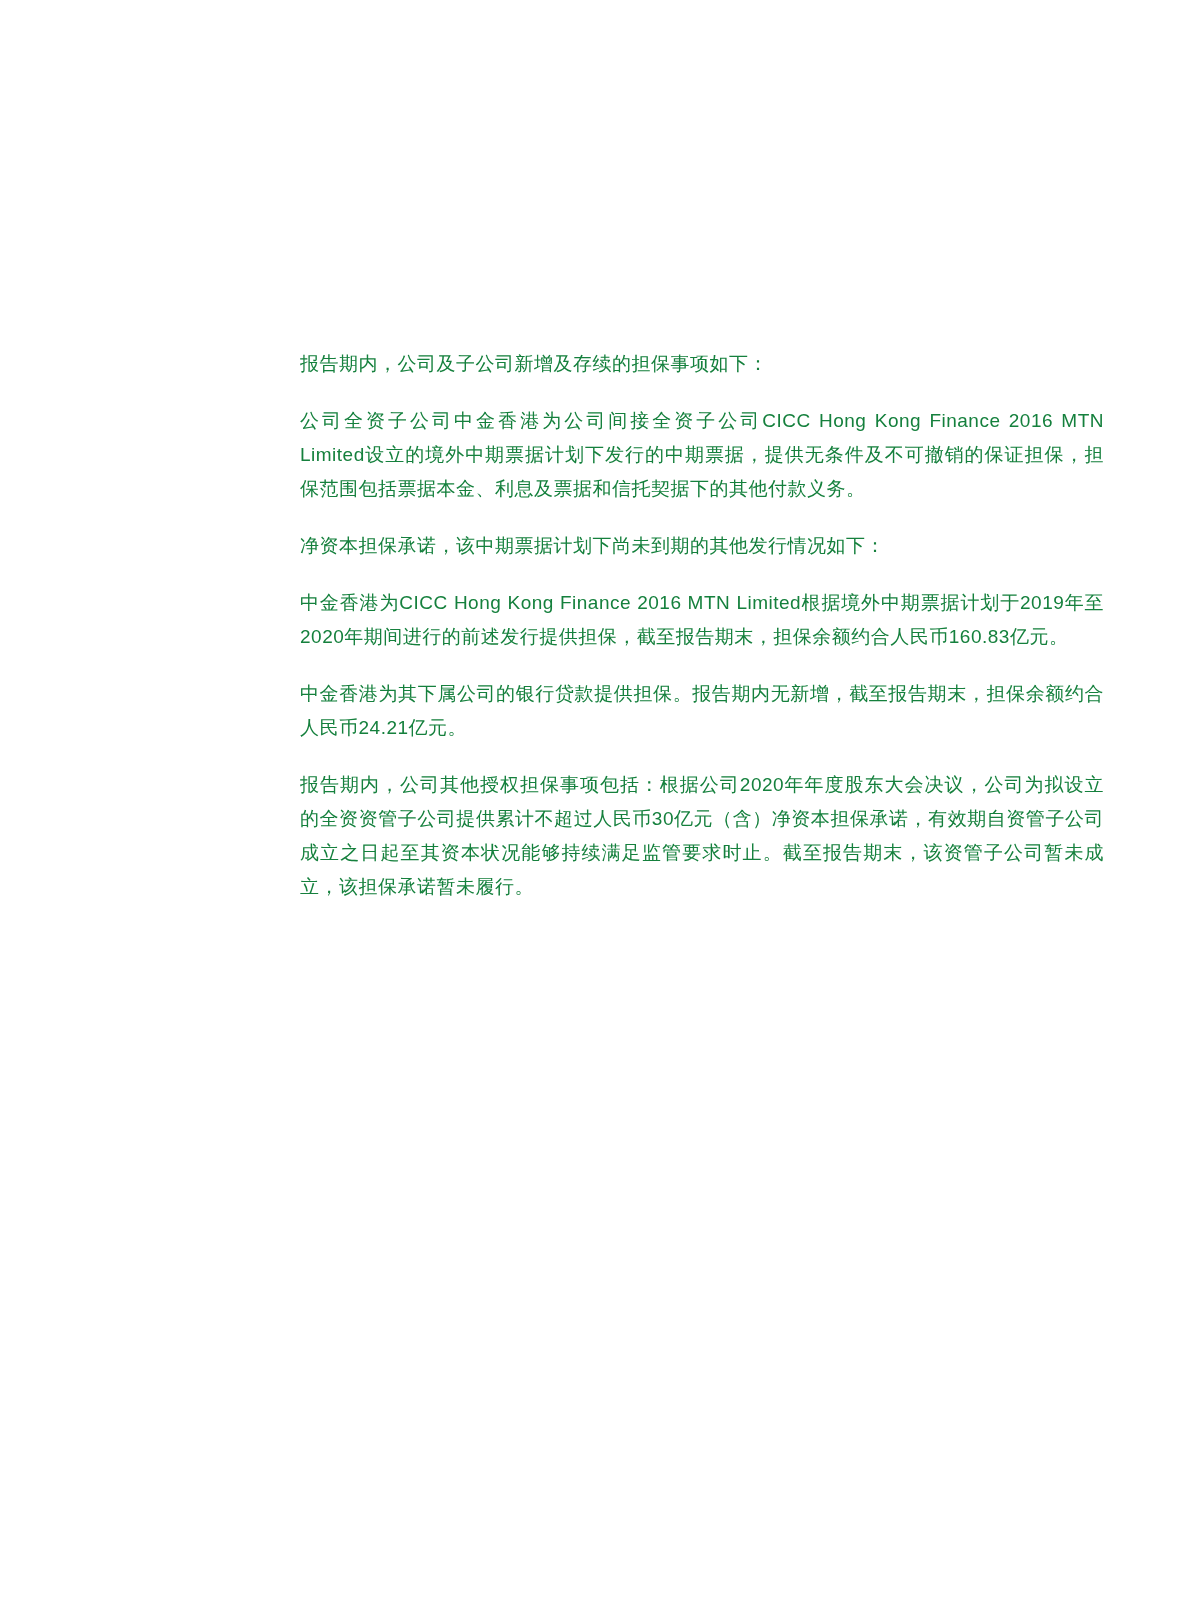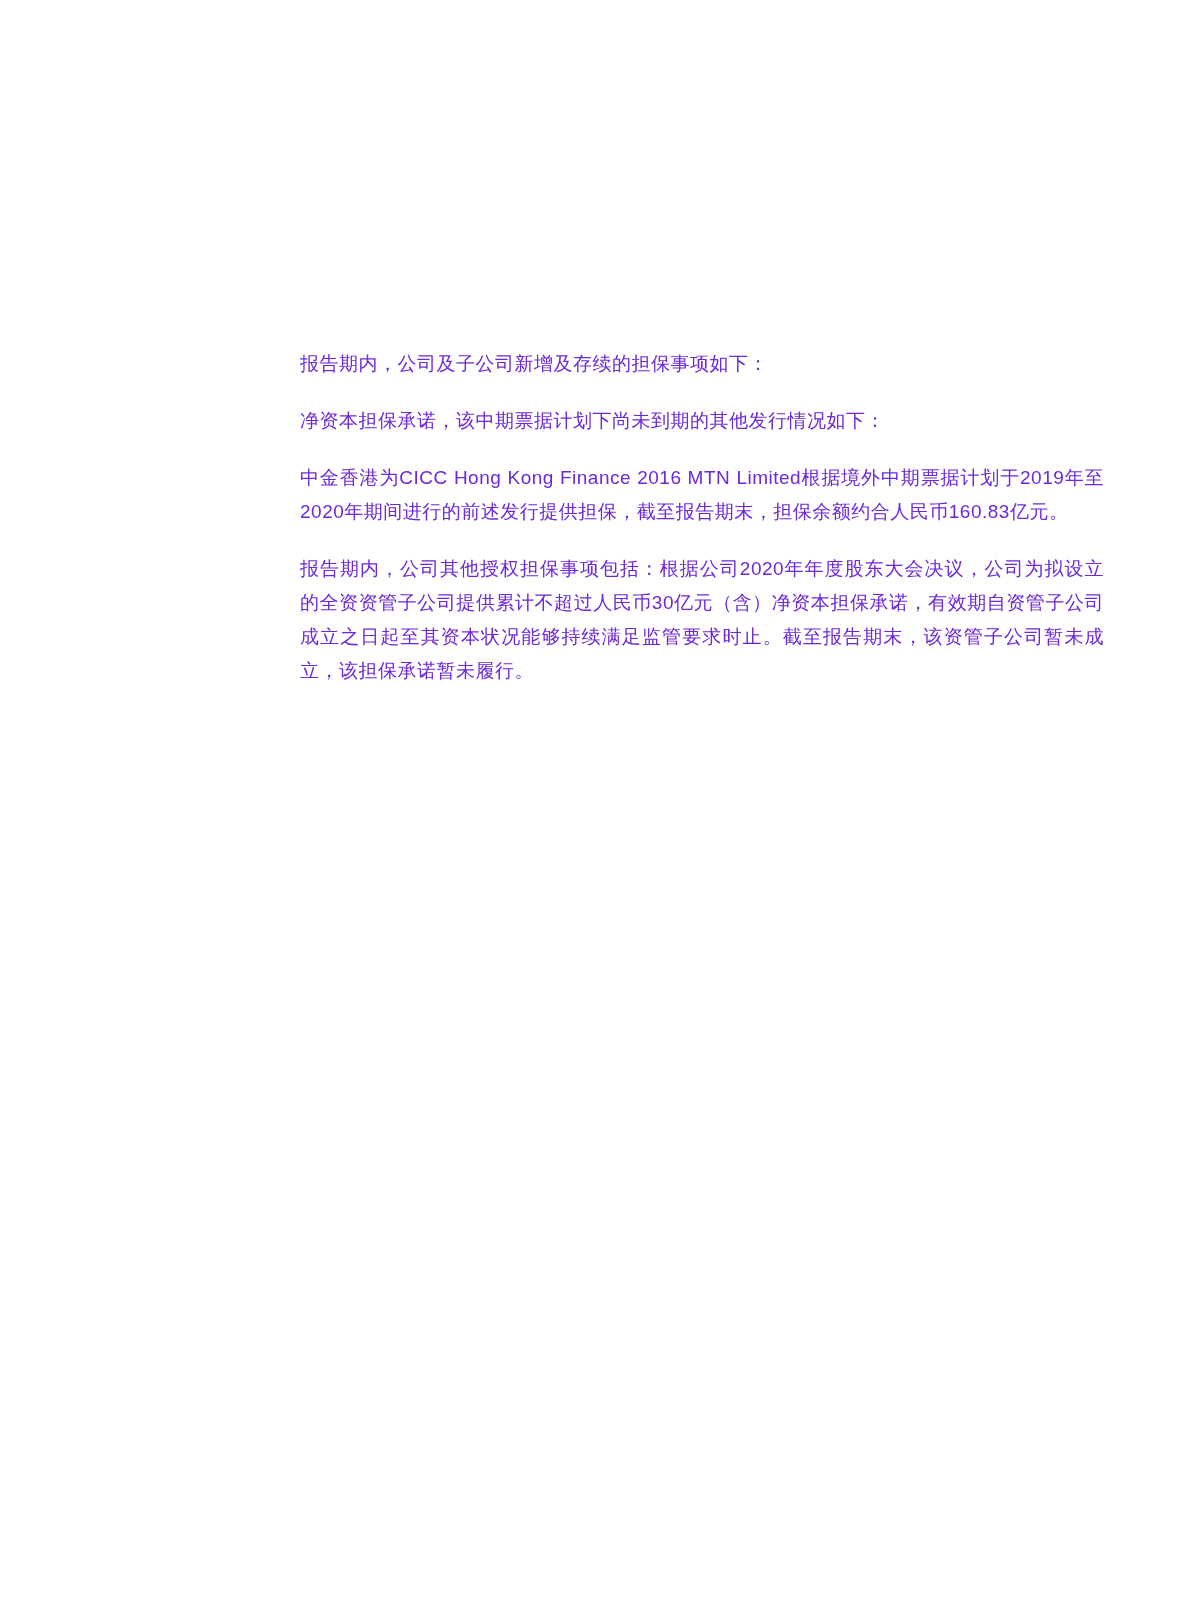--- a/index.html
+++ b/index.html
@@ -63,21 +63,21 @@
     letter-spacing: 0;
   }
   .sidebar-title .edition { font-weight: normal; color: #3c3c3c; }
 
   
   .body-text {
     position: absolute;
     left: 215px;
     top: 262px;
     width: 838px;
-    color: #6d28d9;
+    color: #15803d;
     font-size: 19px;
     line-height: 34px;
     letter-spacing: 0.5px;
   }
   .body-text p {
     text-align: justify;
     margin-bottom: 23px;
   }
 </style>
 </head>
@@ -92,18 +92,20 @@
   <div class="page-number-tick"></div>
 
   <div class="sidebar-title">
     <span class="company">中金公司</span>
     <span class="bullet">•</span>
     <span class="edition">2021 年报</span>
   </div>
 
   <main class="body-text">
     <p>报告期内，公司及子公司新增及存续的担保事项如下：</p>
+    <p>公司全资子公司中金香港为公司间接全资子公司CICC Hong Kong Finance 2016 MTN Limited设立的境外中期票据计划下发行的中期票据，提供无条件及不可撤销的保证担保，担保范围包括票据本金、利息及票据和信托契据下的其他付款义务。</p>
     <p>净资本担保承诺，该中期票据计划下尚未到期的其他发行情况如下：</p>
     <p>中金香港为CICC Hong Kong Finance 2016 MTN Limited根据境外中期票据计划于2019年至2020年期间进行的前述发行提供担保，截至报告期末，担保余额约合人民币160.83亿元。</p>
+    <p>中金香港为其下属公司的银行贷款提供担保。报告期内无新增，截至报告期末，担保余额约合人民币24.21亿元。</p>
     <p>报告期内，公司其他授权担保事项包括：根据公司2020年年度股东大会决议，公司为拟设立的全资资管子公司提供累计不超过人民币30亿元（含）净资本担保承诺，有效期自资管子公司成立之日起至其资本状况能够持续满足监管要求时止。截至报告期末，该资管子公司暂未成立，该担保承诺暂未履行。</p>
   </main>
 
 </div>
 
 </body></html>

